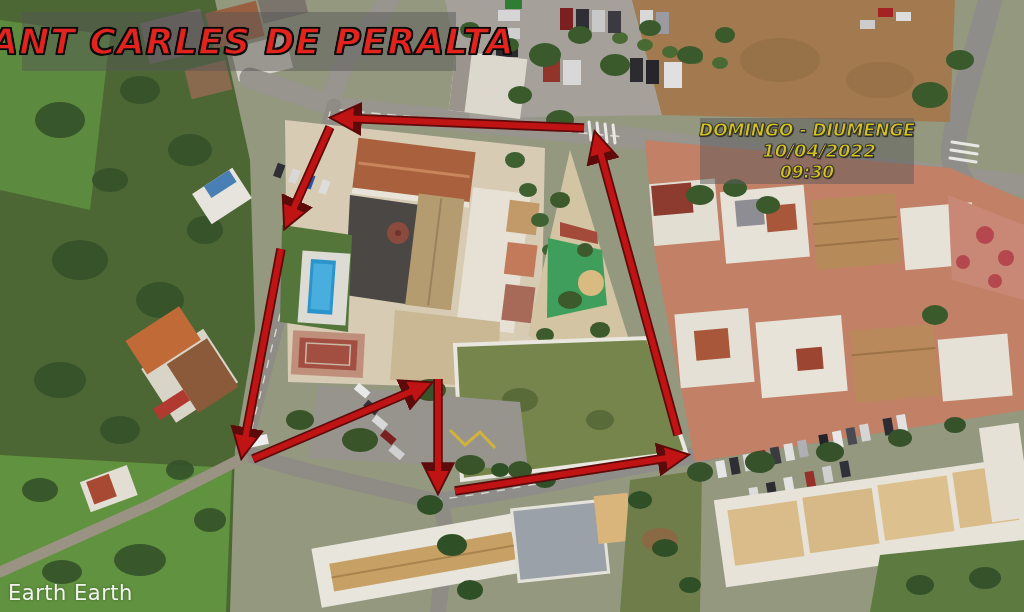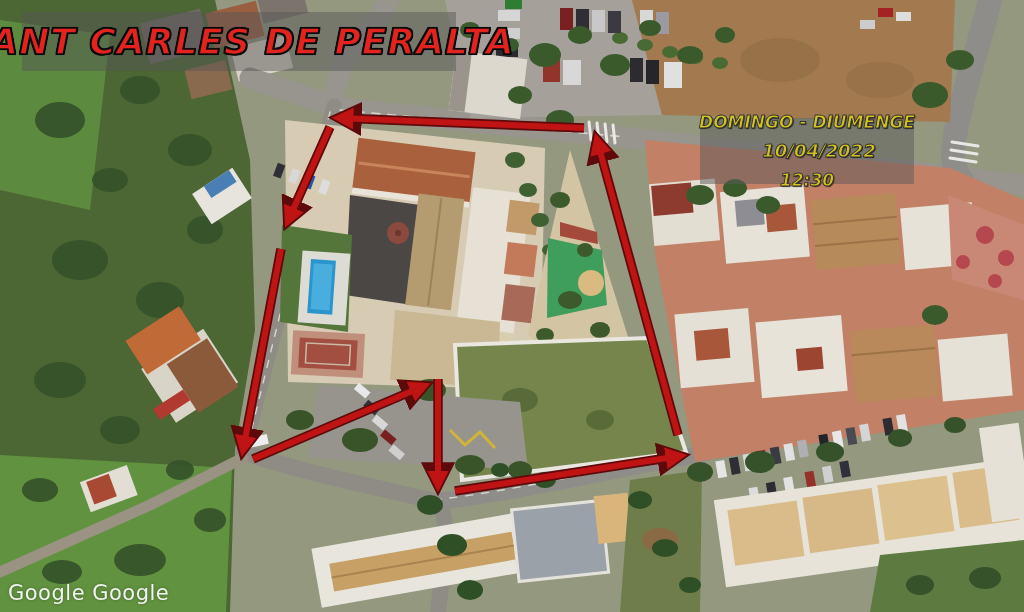--- a/index.html
+++ b/index.html
@@ -19,21 +19,20 @@
   .title-text{
     font-style:italic;font-weight:800;font-size:36px;letter-spacing:1px;white-space:nowrap;
     -webkit-text-stroke:1.6px #0d0d0d;
     text-shadow:0 0 2px #000,1px 1px 0 #000,-1px 1px 0 #000,1px -1px 0 #000,-1px -1px 0 #000;
   }
   .schedule-box{
     position:absolute;left:700px;top:118px;width:214px;height:66px;
     background:rgba(90,90,90,.50);
     display:flex;flex-direction:column;align-items:center;justify-content:center;
     line-height:1.18;
-    gap:8px;
   }
   .schedule-box div{
     font-style:italic;font-weight:700;white-space:nowrap;
     -webkit-text-stroke:0.9px #333;
     text-shadow:1px 1px 1px rgba(0,0,0,.7);
   }
   .sched-1{font-size:17px;}
   .sched-2{font-size:18px;}
   .sched-3{font-size:17px;}
   .watermark{
@@ -394,18 +393,18 @@
       </g>
   </svg>
 
   <div class="title-banner">
     <span class="title-text" style="color: rgb(227, 35, 30);">SANT CARLES DE PERALTA</span>
   </div>
 
   <div class="schedule-box">
     <div class="sched-1" style="color: rgb(212, 194, 29);">DOMINGO - DIUMENGE</div>
     <div class="sched-2" style="color: rgb(212, 194, 29); margin-left: 24px;">10/04/2022</div>
-    <div class="sched-3" style="color: rgb(212, 194, 29);">12:30</div>
+    <div class="sched-3" style="color: rgb(212, 194, 29);">09:30</div>
   </div>
 
-  <div class="watermark">Google Google</div>
+  <div class="watermark">Earth Earth</div>
 
 </div>
 
 </body></html>

